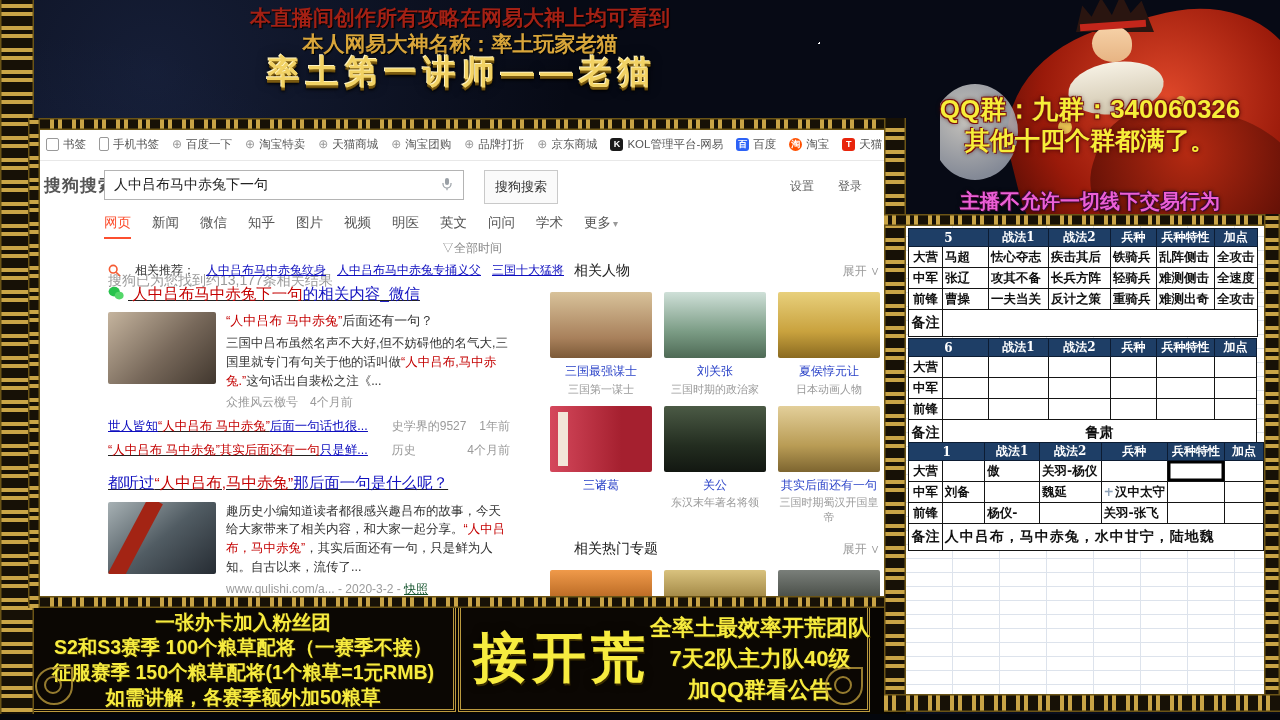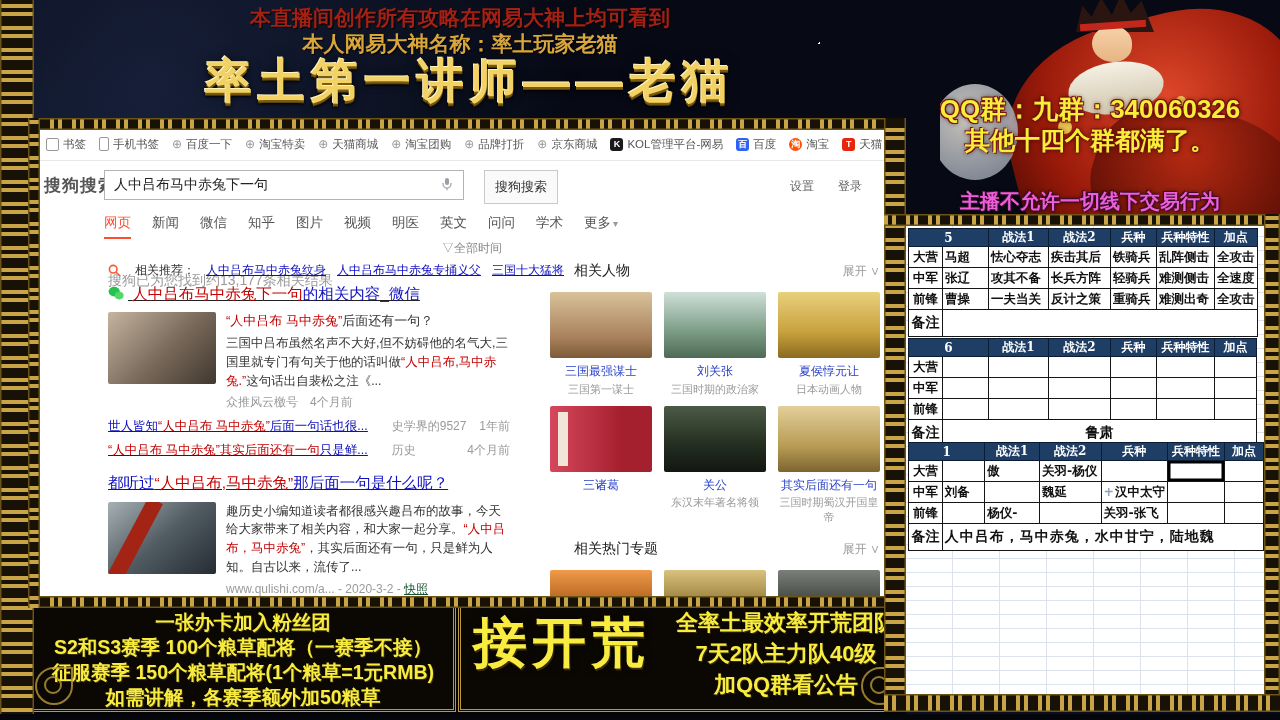--- a/index.html
+++ b/index.html
@@ -19,21 +19,21 @@
       radial-gradient(1.5px 1.5px at 22% 40%, #e8eeff 50%, transparent 52%),
       radial-gradient(1.4px 1.4px at 60% 92%, #e8eeff 50%, transparent 52%);}
   .ab{position:absolute;}
   .ct{text-align:center;}
 
   
   .top1{left:110px;top:4px;width:700px;font-size:21px;font-weight:700;color:#a32014;
     text-shadow:1px 1px 1px #000;z-index:12;}
   .top2{left:110px;top:30px;width:700px;font-size:21px;font-weight:700;color:#d9a63b;
     text-shadow:1px 1px 1px #000;z-index:12;}
-  .top3{left:80px;top:50px;width:780px;font-size:47px;font-weight:900;letter-spacing:6px;
+  .top3{left:72px;top:50px;width:780px;font-size:33px;font-weight:900;letter-spacing:6px;
     color:#f2d264;z-index:12;
     text-shadow:-1px -1px 0 #fff3c0,0 2px 0 #7a5a10,0 3px 0 #5c430b,0 4px 3px #000,0 0 12px rgba(0,0,0,.65);}
 
   
   .char{left:940px;top:0;width:340px;height:232px;overflow:hidden;z-index:3;}
   .char .robe{position:absolute;left:70px;top:18px;width:300px;height:240px;border-radius:42% 38% 45% 40%;
     background:radial-gradient(circle at 55% 35%, #e0482a, #9a1a0a 55%, #530c04 85%);transform:rotate(-14deg);}
   .char .robe2{position:absolute;left:150px;top:110px;width:220px;height:160px;border-radius:45%;
     background:radial-gradient(circle at 40% 30%, #b52a12, #5c0e05 70%);transform:rotate(18deg);}
   .char .fur{position:absolute;left:-8px;top:84px;width:86px;height:96px;border-radius:50%;
@@ -152,22 +152,22 @@
     box-shadow:inset 0 1.5px 0 #6b5416,inset 0 -1.5px 0 #6b5416;}
   .gkv{background:#171106 repeating-linear-gradient(0deg,#c9a446 0 4px,#171106 4px 8px,#c9a446 8px 12px,#171106 12px 22px);
     box-shadow:inset 1.5px 0 0 #6b5416,inset -1.5px 0 0 #6b5416;}
 
   
   .bbback{left:0;top:600px;width:906px;height:114px;background:#070502;z-index:42;}
   .bbl{left:30px;top:604px;width:426px;height:108px;background:#0b0703;border:3px double #bb9a3f;z-index:44;
     box-sizing:border-box;padding-top:3px;}
   .bbl div{font-size:19.5px;font-weight:700;color:#f7ec3f;line-height:25px;text-align:center;
     text-shadow:1px 1px 0 #3a2c00;white-space:nowrap;}
-  .bbr{left:458px;top:604px;width:448px;height:108px;background:#0b0703;border:3px double #bb9a3f;z-index:44;
-    box-sizing:border-box;display:flex;}
+  .bbr{left:458px;top:604px;width:412px;height:108px;background:#0b0703;border:3px double #bb9a3f;z-index:44;
+    box-sizing:border-box;display:flex;align-items:center;}
   .bigword{width:196px;font-size:54px;font-weight:900;color:#f7ec3f;letter-spacing:5px;margin-left:12px;
     text-shadow:1px 2px 0 #3a2c00,0 0 8px rgba(0,0,0,.6);white-space:nowrap;}
   .bbrt{flex:1;text-align:center;}
   .bbrt div{font-size:22px;font-weight:700;color:#f7ec3f;line-height:31px;text-shadow:1px 1px 0 #3a2c00;white-space:nowrap;}
   .orn{position:absolute;width:34px;height:34px;border:2px solid #c5a33e;border-radius:50% 0 50% 50%;opacity:.75;}
   .orn:after{content:"";position:absolute;left:7px;top:7px;width:14px;height:14px;border:2px solid #c5a33e;border-radius:50%;}
   .botstrip{left:0;top:714px;width:1280px;height:6px;background:#04060c;z-index:47;}
 </style>
 </head>
 <body>

